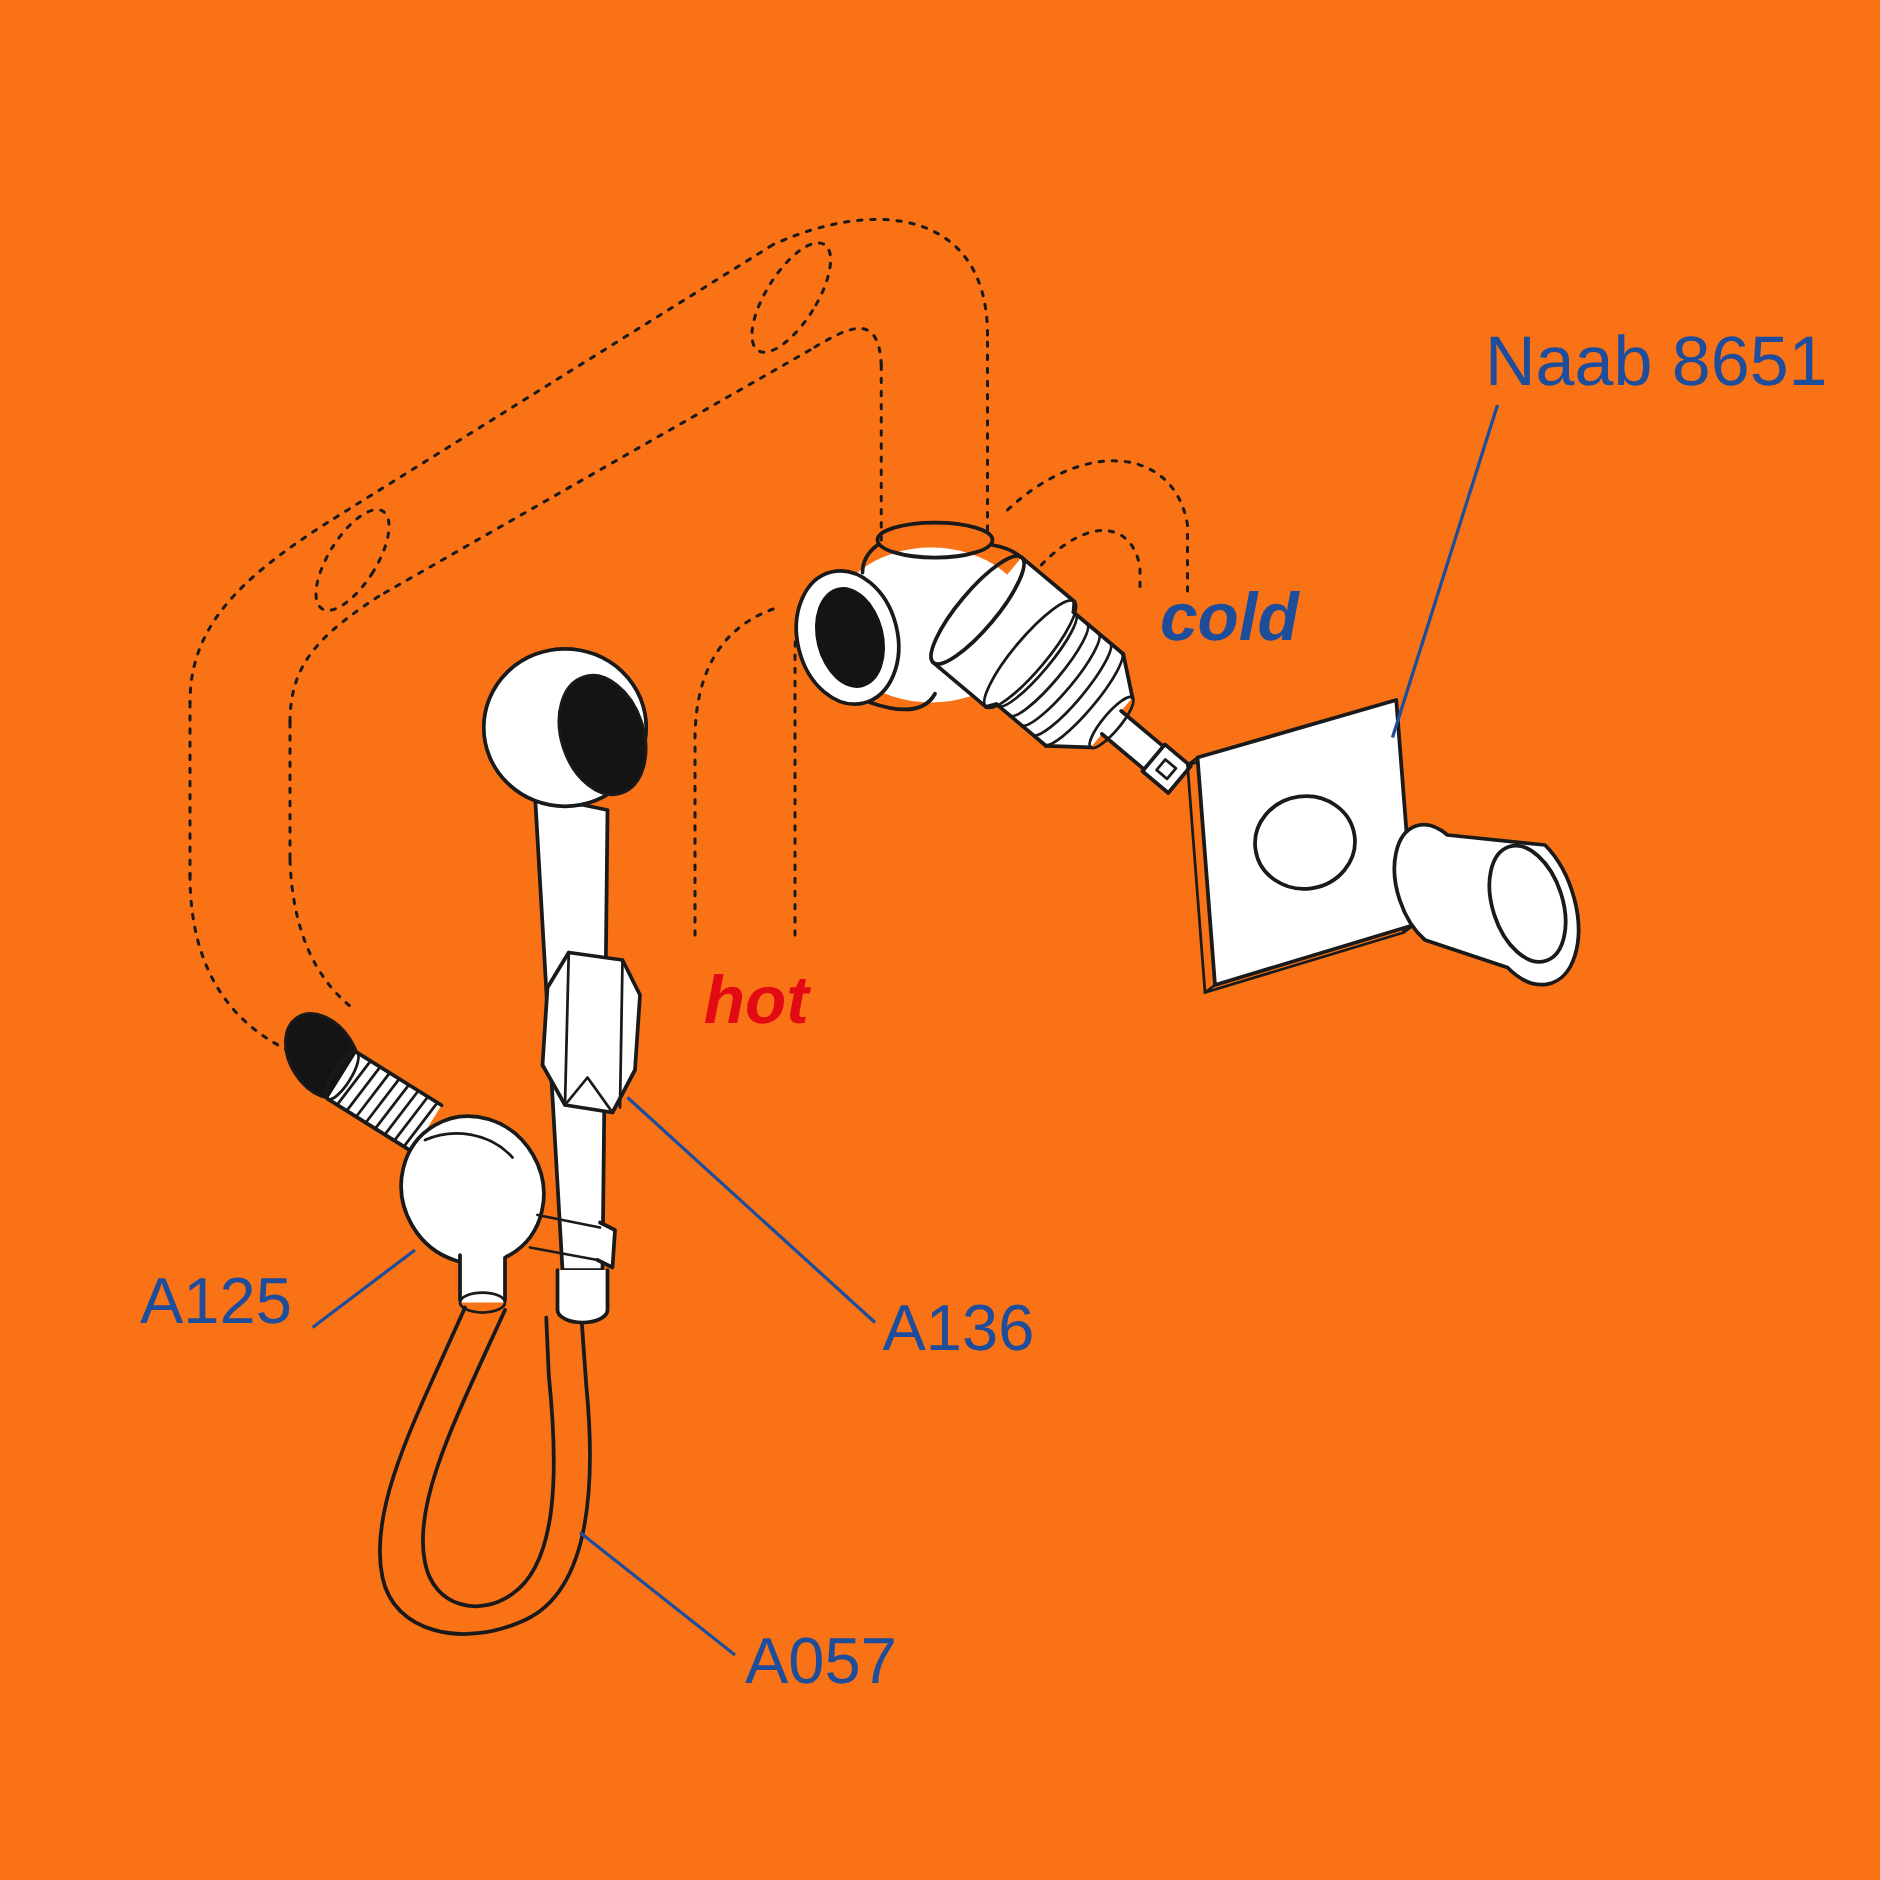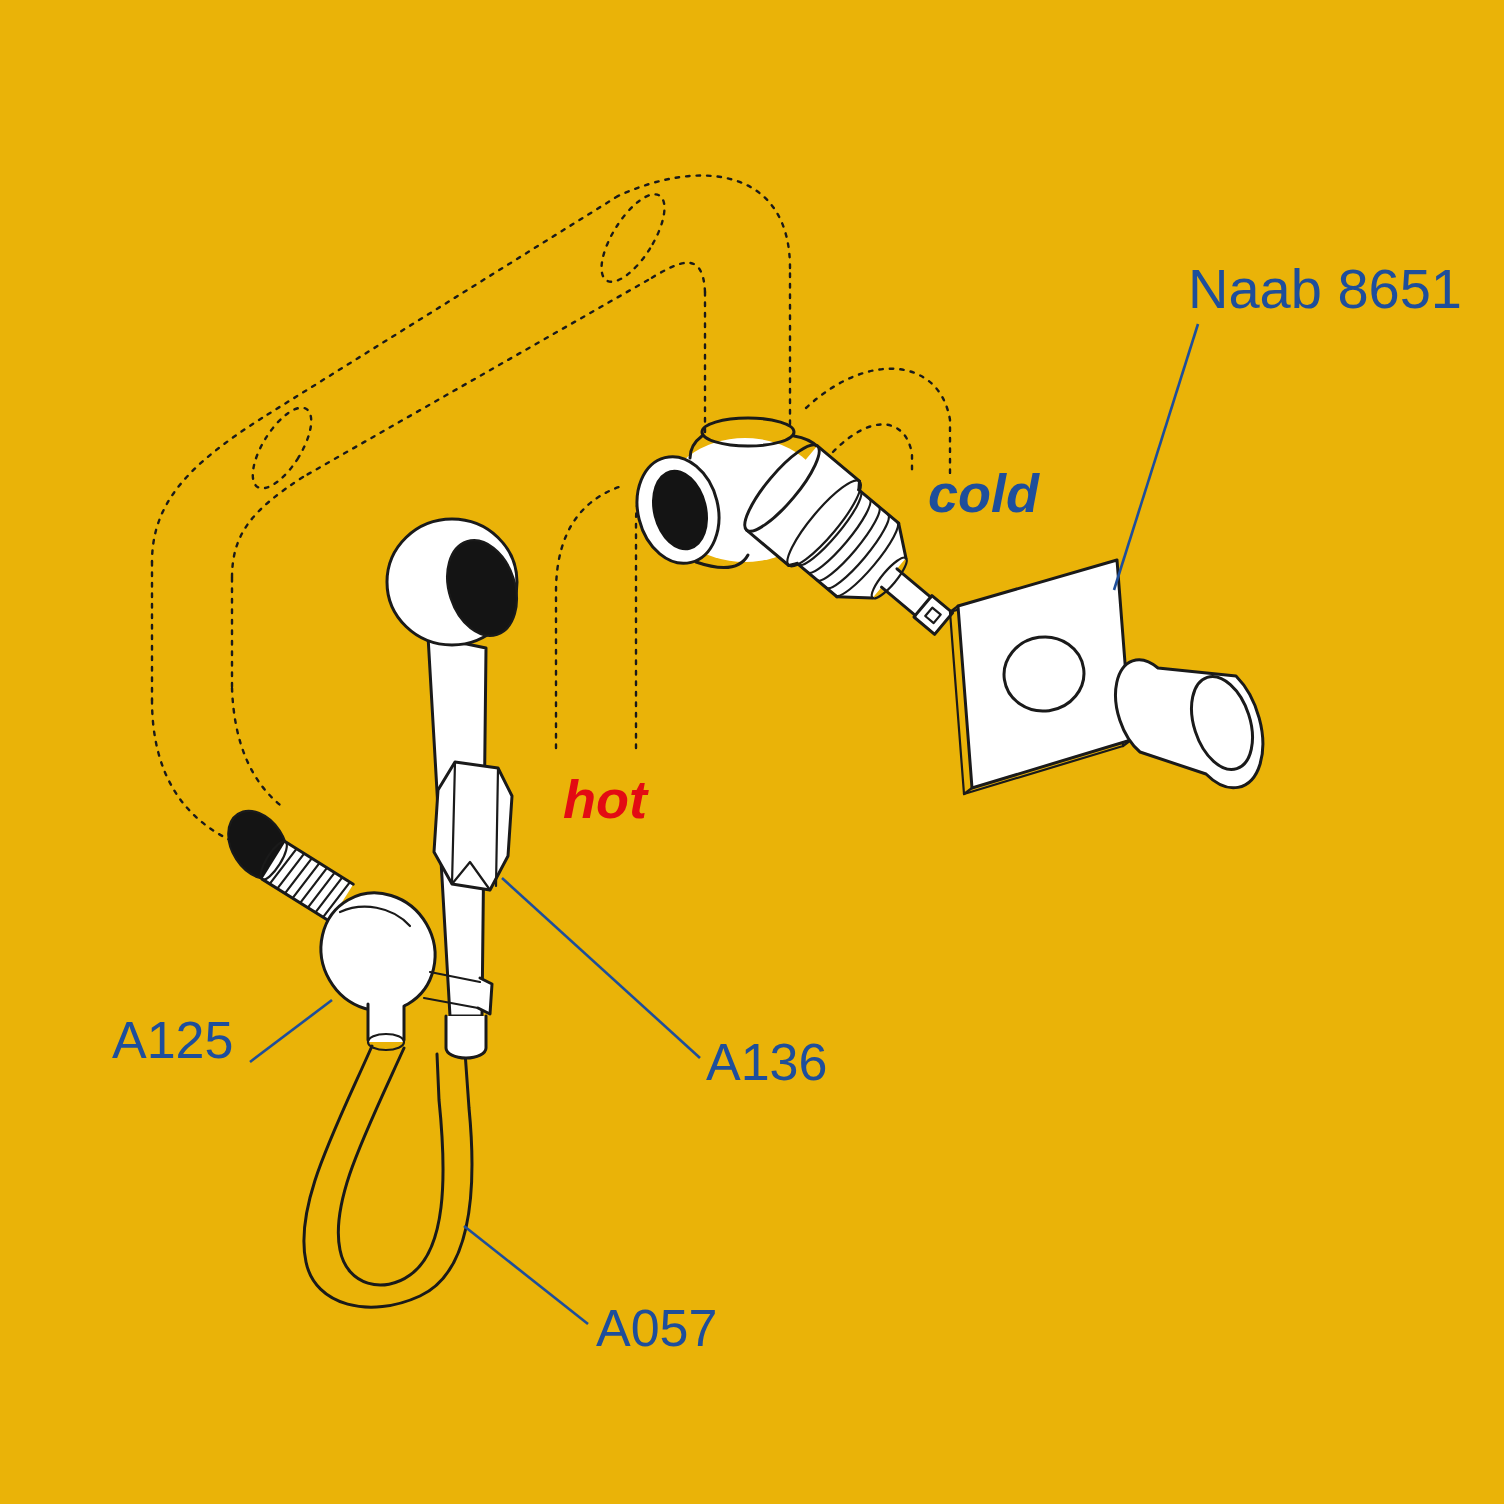--- a/index.html
+++ b/index.html
@@ -4,21 +4,21 @@
 <style>
   html, body {
     margin: 0;
     padding: 0;
     background: #ffffff;
   }
   .canvas {
     position: relative;
     width: 1504px;
     height: 1504px;
-    background: #eab308;
+    background: #f97316;
     overflow: hidden;
     font-family: "Liberation Sans", sans-serif;
   }
   svg { display: block; }
 
   .stroke  { stroke: #1a1a1a; fill: none; stroke-width: 3; stroke-linecap: round; stroke-linejoin: round; }
   .thin    { stroke-width: 2.2; }
   .dashed  { stroke: #1a1a1a; fill: none; stroke-width: 2.4; stroke-dasharray: 3.5 7; stroke-linecap: round; }
   .whitefill { fill: #ffffff; }
   .blackfill { fill: #141414; stroke: none; }

